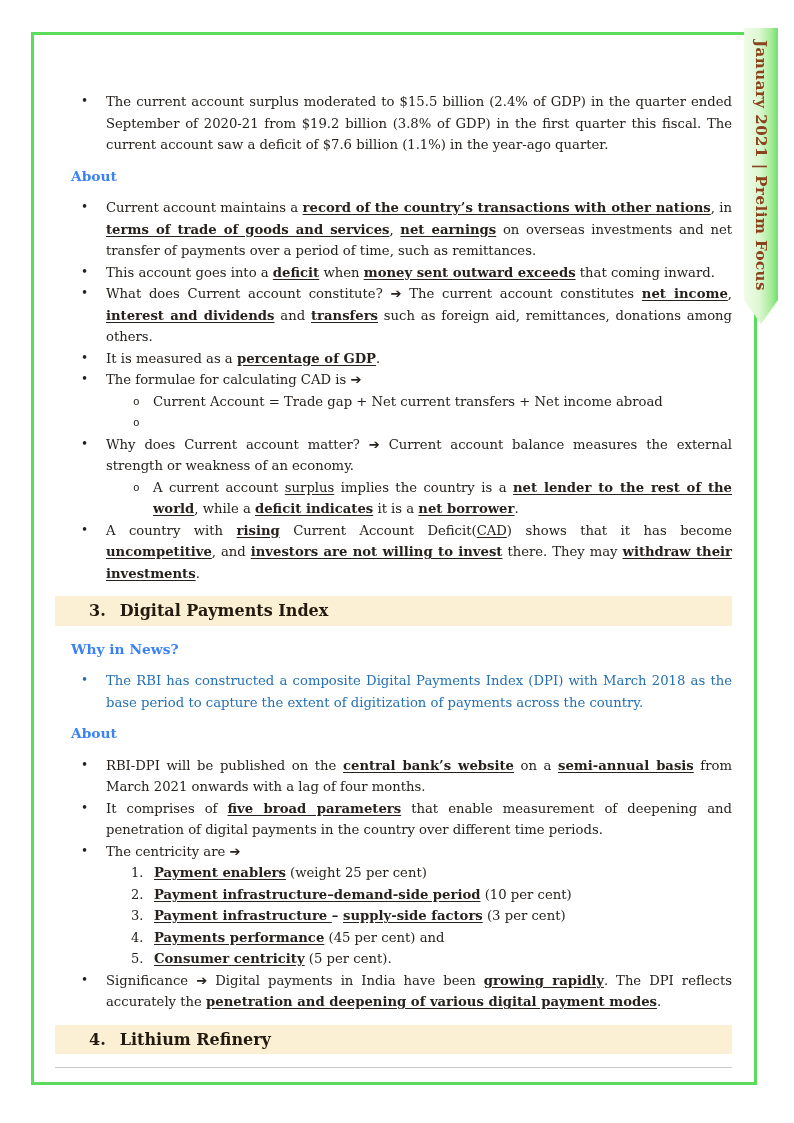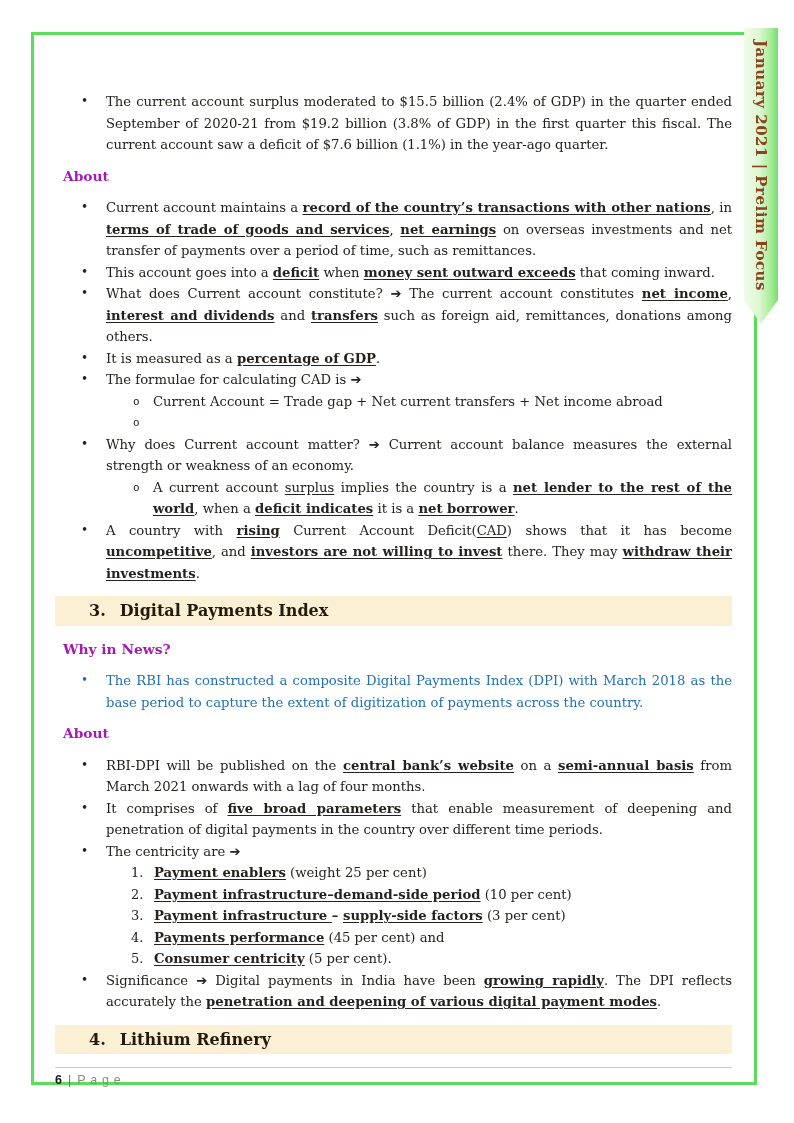--- a/index.html
+++ b/index.html
@@ -4,21 +4,21 @@
 <style>
   html,body{margin:0;padding:0;background:#ffffff;}
   .page{position:relative;width:794px;height:1123px;background:#ffffff;overflow:hidden;
         font-family:"DejaVu Serif","Liberation Serif",serif;color:#26211c;}
   .frame{position:absolute;left:31px;top:32px;width:726px;height:1053px;
          border:3px solid #5bdd5b;background:#ffffff;box-sizing:border-box;
          display:flex;flex-direction:column;}
   .content{flex:1 1 auto;padding:56px 22px 0 21px;font-size:13.2px;line-height:21.5px;}
 
   
-  .heading{font-weight:bold;color:#a21caf;font-size:13.8px;margin:10px 0 10px 8px;}
+  .heading{font-weight:bold;color:#3b82f6;font-size:13.8px;margin:10px 0 10px 16px;}
   .section-bar{background:#fbf0d3;margin:12px 0 13px 0;padding:4px 10px 4px 34px;
                font-size:16px;font-weight:bold;color:#231a10;display:flex;align-items:baseline;}
   .bar-num{margin-right:14px;}
 
   
   .li{display:flex;align-items:flex-start;}
   .li .marker{flex:0 0 auto;text-align:left;}
   .li .li-text{flex:1 1 auto;text-align:justify;}
   .lvl1{padding-left:26px;}
   .lvl1 .marker{width:25px;font-size:12px;}
@@ -85,21 +85,21 @@
         </div>
         <div class="li lvl2">
           <span class="marker">o</span>
         </div>
         <div class="li lvl1">
           <span class="marker">•</span>
           <div class="li-text"><span>Why does Current account matter? ➔ Current account balance measures the external strength or weakness of an economy.</span></div>
         </div>
         <div class="li lvl2">
           <span class="marker">o</span>
-          <div class="li-text"><span>A current account </span><span class="r-u">surplus</span><span> implies the country is a </span><span class="r-b r-u">net lender to the rest of the world</span><span>, when a </span><span class="r-b r-u">deficit indicates</span><span> it is a </span><span class="r-b r-u">net borrower</span><span>.</span></div>
+          <div class="li-text"><span>A current account </span><span class="r-u">surplus</span><span> implies the country is a </span><span class="r-b r-u">net lender to the rest of the world</span><span>, while a </span><span class="r-b r-u">deficit indicates</span><span> it is a </span><span class="r-b r-u">net borrower</span><span>.</span></div>
         </div>
         <div class="li lvl1">
           <span class="marker">•</span>
           <div class="li-text"><span>A country with </span><span class="r-b r-u">rising</span><span> Current Account Deficit(</span><span class="r-u">CAD</span><span>) shows that it has become </span><span class="r-b r-u">uncompetitive</span><span>, and </span><span class="r-b r-u">investors are not willing to invest</span><span> there. They may </span><span class="r-b r-u">withdraw their investments</span><span>.</span></div>
         </div>
         <div class="section-bar">
           <span class="bar-num">3.</span>
           <span>Digital Payments Index</span>
         </div>
         <div class="heading"><span>Why in News?</span></div>
@@ -144,21 +144,18 @@
           <span class="marker">•</span>
           <div class="li-text"><span>Significance ➔ Digital payments in India have been </span><span class="r-b r-u">growing rapidly</span><span>. The DPI reflects accurately the </span><span class="r-b r-u">penetration and deepening of various digital payment modes</span><span>.</span></div>
         </div>
         <div class="section-bar">
           <span class="bar-num">4.</span>
           <span>Lithium Refinery</span>
         </div>
       </div>
     <div class="footer">
       <div class="footer-line"></div>
-      <div class="footer-text">
-        <span class="pnum">6</span><span class="sep">|</span><span class="pword">Page</span>
-      </div>
     </div>
   </div>
   <div class="ribbon">
     <span class="ribbon-text">January 2021 | Prelim Focus</span>
   </div>
 </div>
 
 </body></html>

